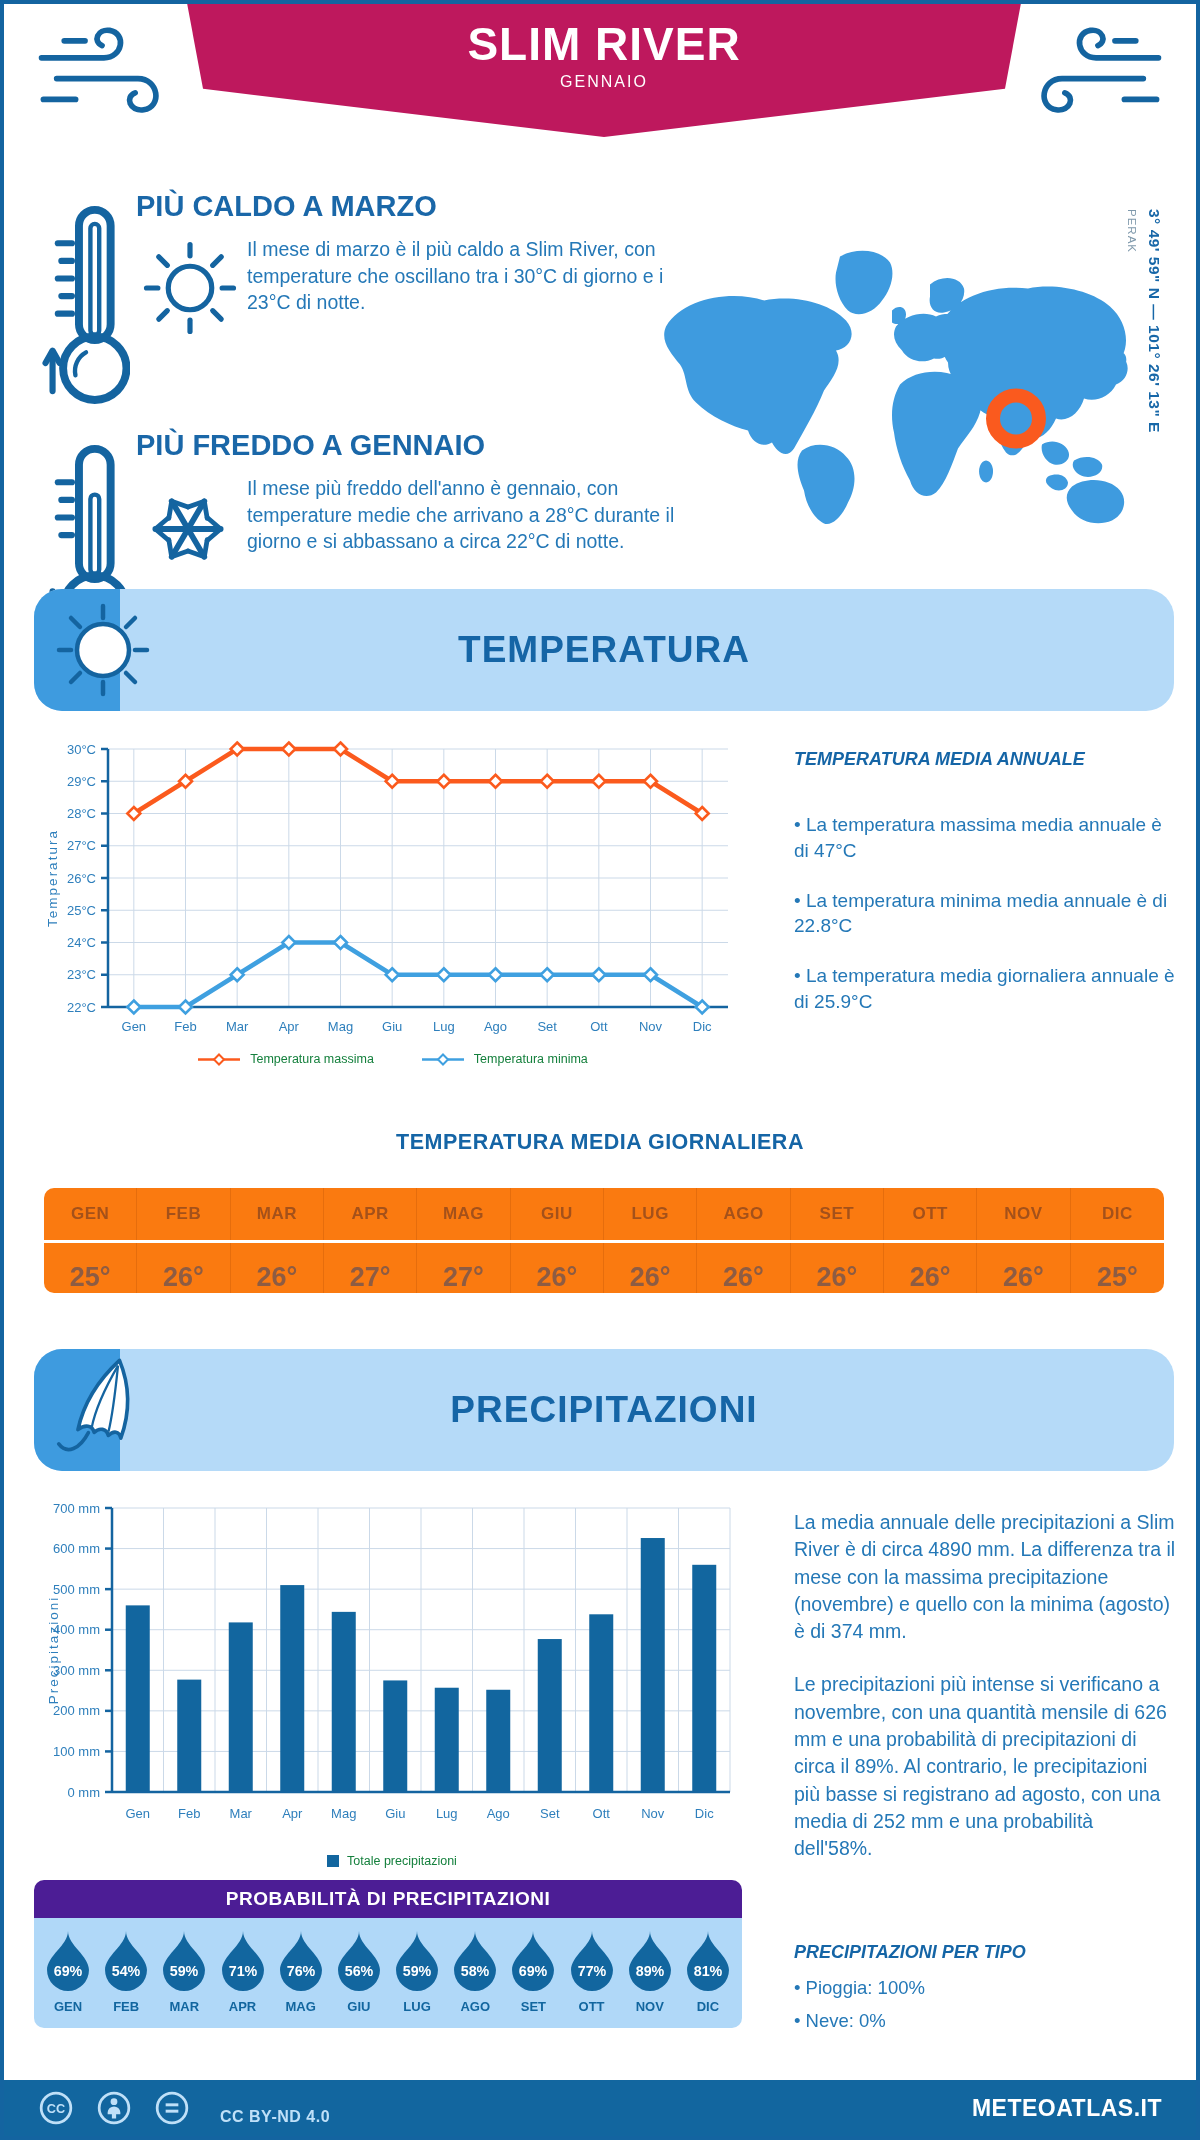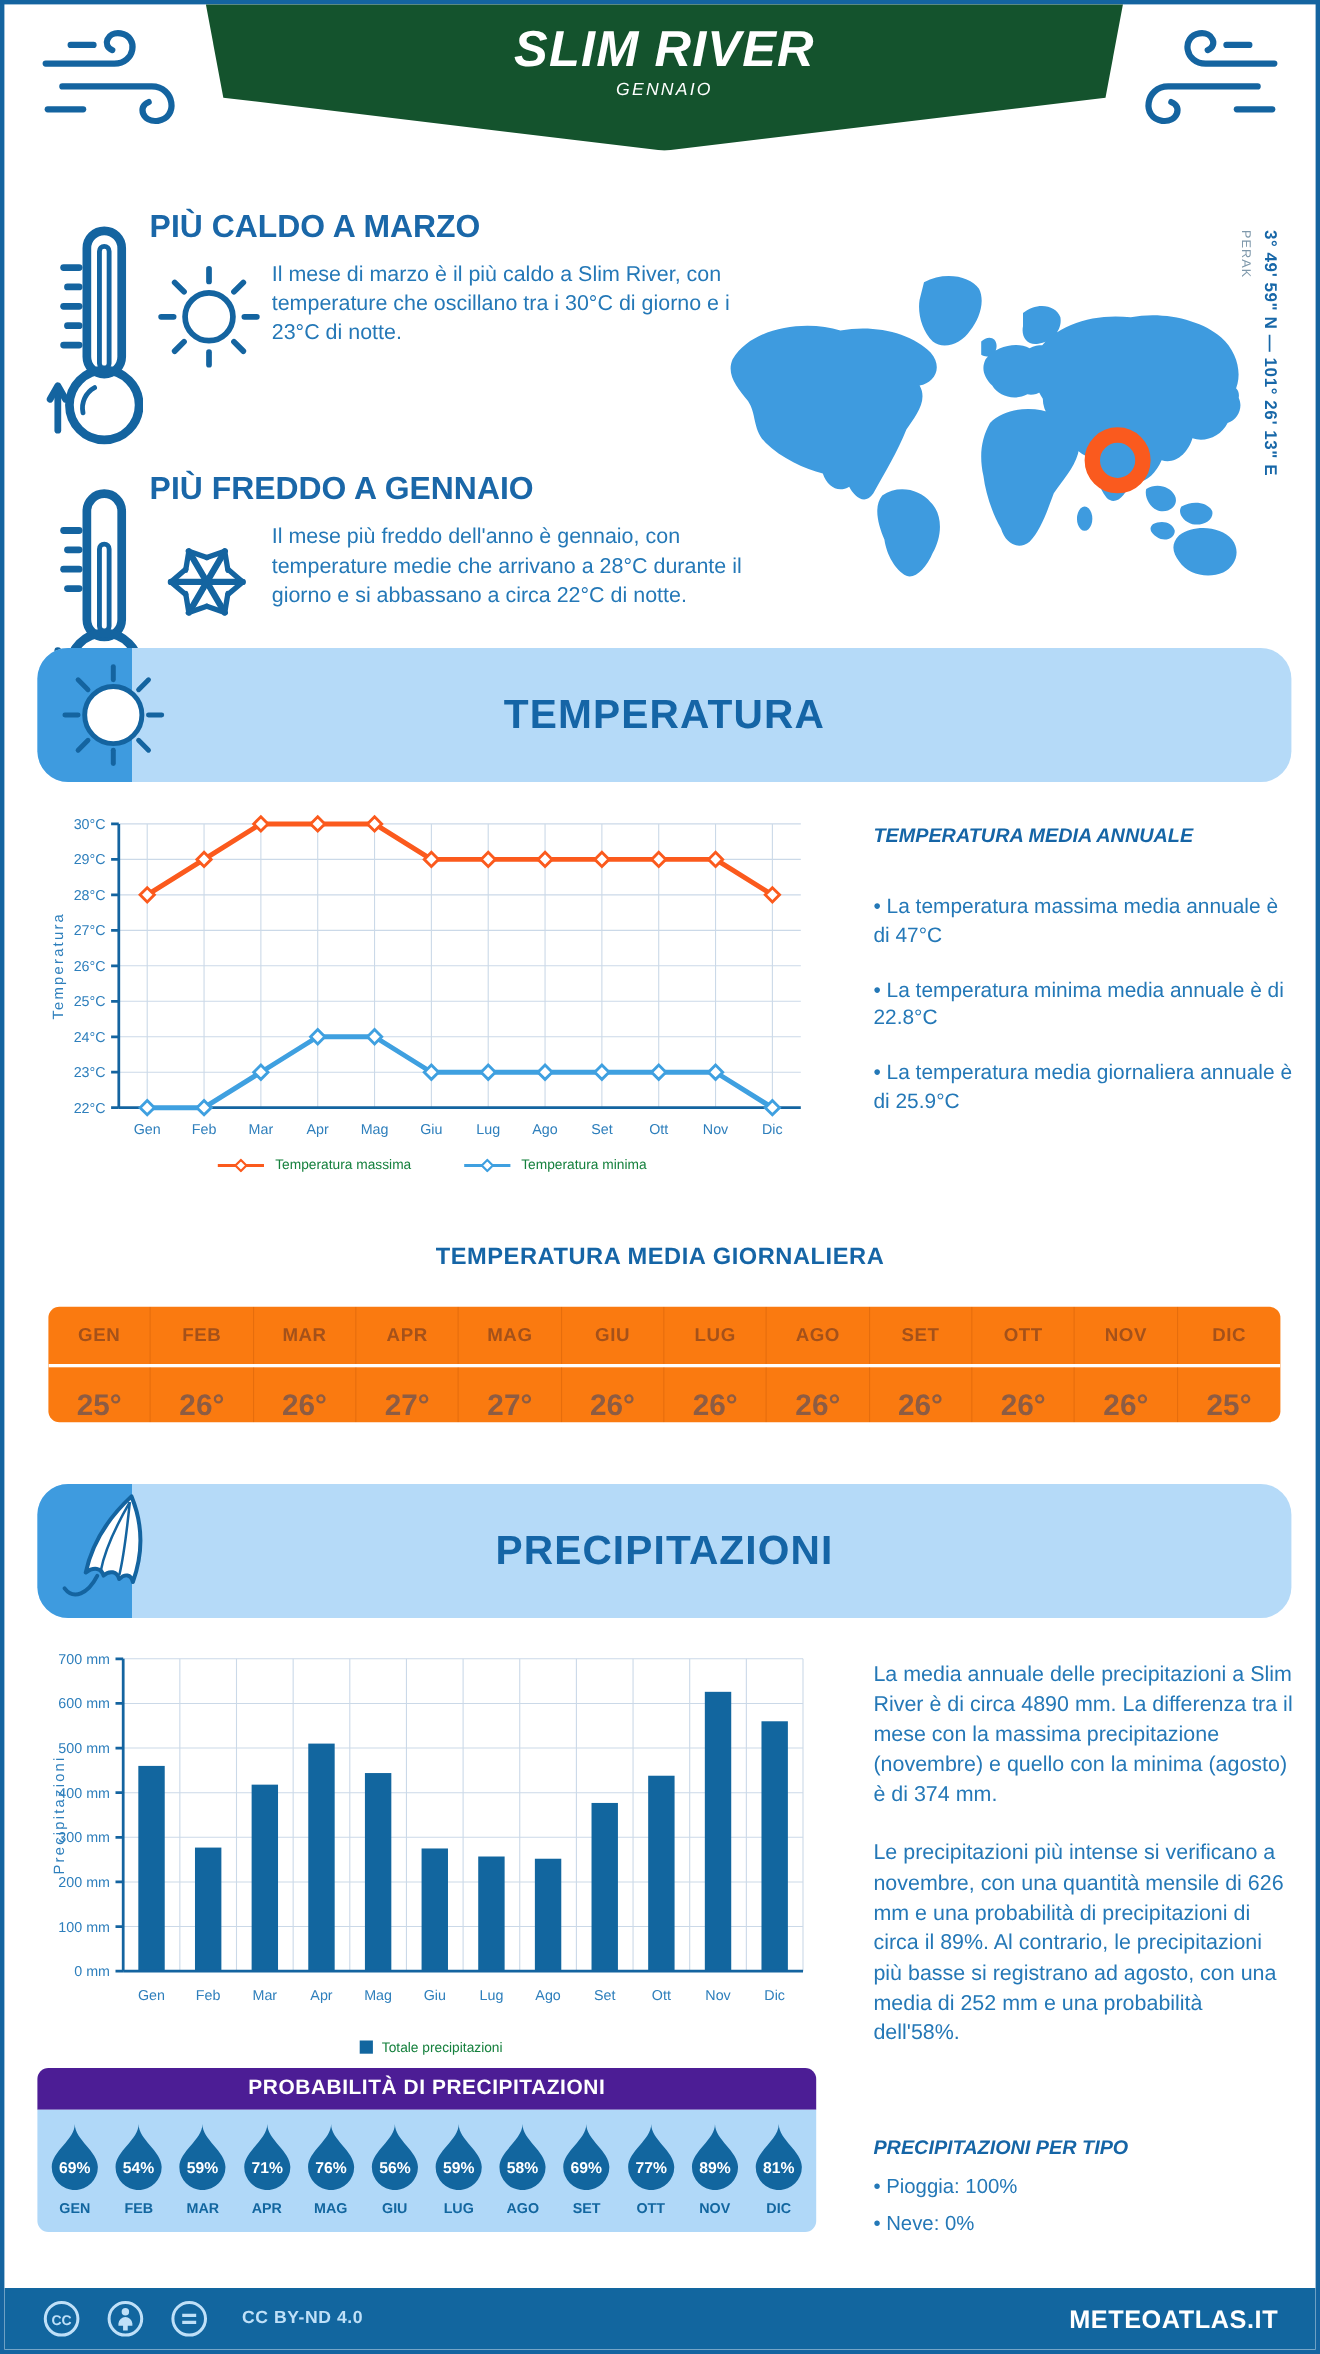--- a/index.html
+++ b/index.html
@@ -3,23 +3,23 @@
 <meta charset="utf-8">
 <style>
   html,body{margin:0;padding:0;background:#e8edf2;}
   *{box-sizing:border-box;}
   .page{position:relative;width:1200px;height:2140px;background:#fff;
         border:4px solid #1464A0;font-family:"Liberation Sans",sans-serif;
         overflow:hidden;margin:0 auto;}
   .abs{position:absolute;}
 
   
-  .ribbon{left:183px;top:-1px;width:834px;height:134px;background:#14532d;
+  .ribbon{left:183px;top:-1px;width:834px;height:134px;background:#be185d;
           clip-path:polygon(0 0,100% 0,calc(100% - 16px) 64%,50% 100%,16px 64%);
-          text-align:center;color:#fff;font-style:italic;}
+          text-align:center;color:#fff;}
   .ribbon h1{margin:14px 0 0;font-size:46px;font-weight:800;letter-spacing:1px;}
   .ribbon .sub{font-size:16px;letter-spacing:2px;margin-top:2px;}
 
   
   .hl{width:650px;height:235px;}
   .hl .hl-title{position:absolute;left:94px;top:0;font-size:29px;font-weight:800;color:#1A67A8;}
   .hl .hl-text{position:absolute;left:205px;top:46px;width:430px;font-size:19.5px;
                color:#2478B7;line-height:1.36;}
   .ic-stroke{stroke:#1464A0;fill:none;stroke-linecap:round;stroke-linejoin:round;}
 
@@ -69,21 +69,21 @@
              font-size:19px;font-weight:bold;letter-spacing:.5px;border-radius:10px 10px 0 0;}
   .prob-body{background:#B0D8F8;border-radius:0 0 10px 10px;padding:12px 8px 14px;}
   .drops{display:flex;justify-content:space-between;}
   .dropcell{width:52px;text-align:center;}
   .pct{fill:#fff;font-size:15px;font-weight:bold;}
   .dmon{font-size:13px;font-weight:bold;color:#12669F;margin-top:4px;}
 
   
   .footer{left:0;right:0;bottom:0;height:56px;background:#12669F;display:flex;
           align-items:center;justify-content:space-between;padding:0 34px;}
-  .cc-group{display:flex;align-items:center;gap:22px;}
+  .cc-group{display:flex;align-items:flex-end;gap:22px;}
   .cc-label{color:#BFE0F8;font-weight:bold;font-size:16px;margin-left:8px;letter-spacing:.5px;}
   .brand{color:#fff;font-weight:800;font-size:23px;letter-spacing:.5px;margin-left:12px;}
 </style>
 </head>
 <body>
 
 <div class="page">
 
   <svg class="abs" style="left:24px;top:16px" width="150" height="104" viewBox="0 0 150 110">
     <g class="ic-stroke" stroke-width="6">

